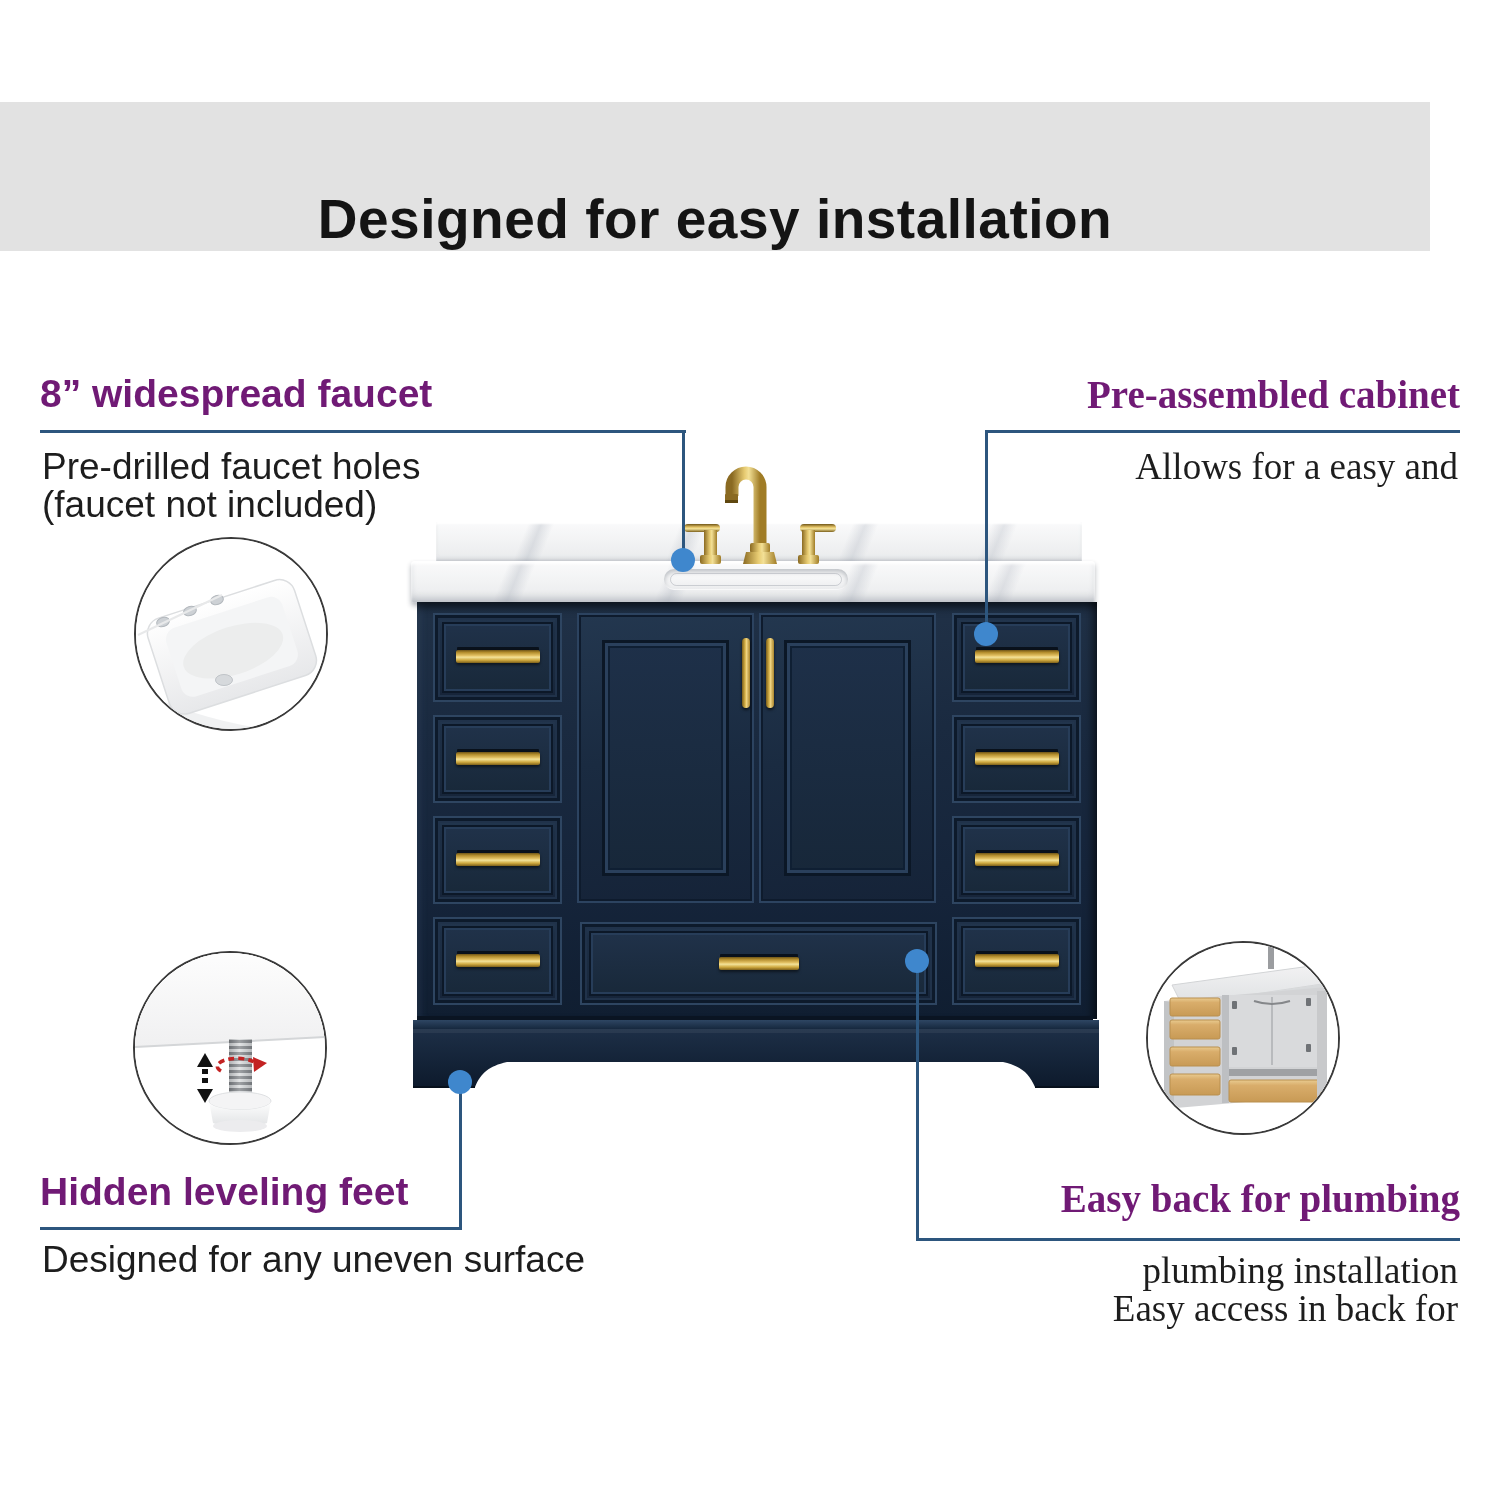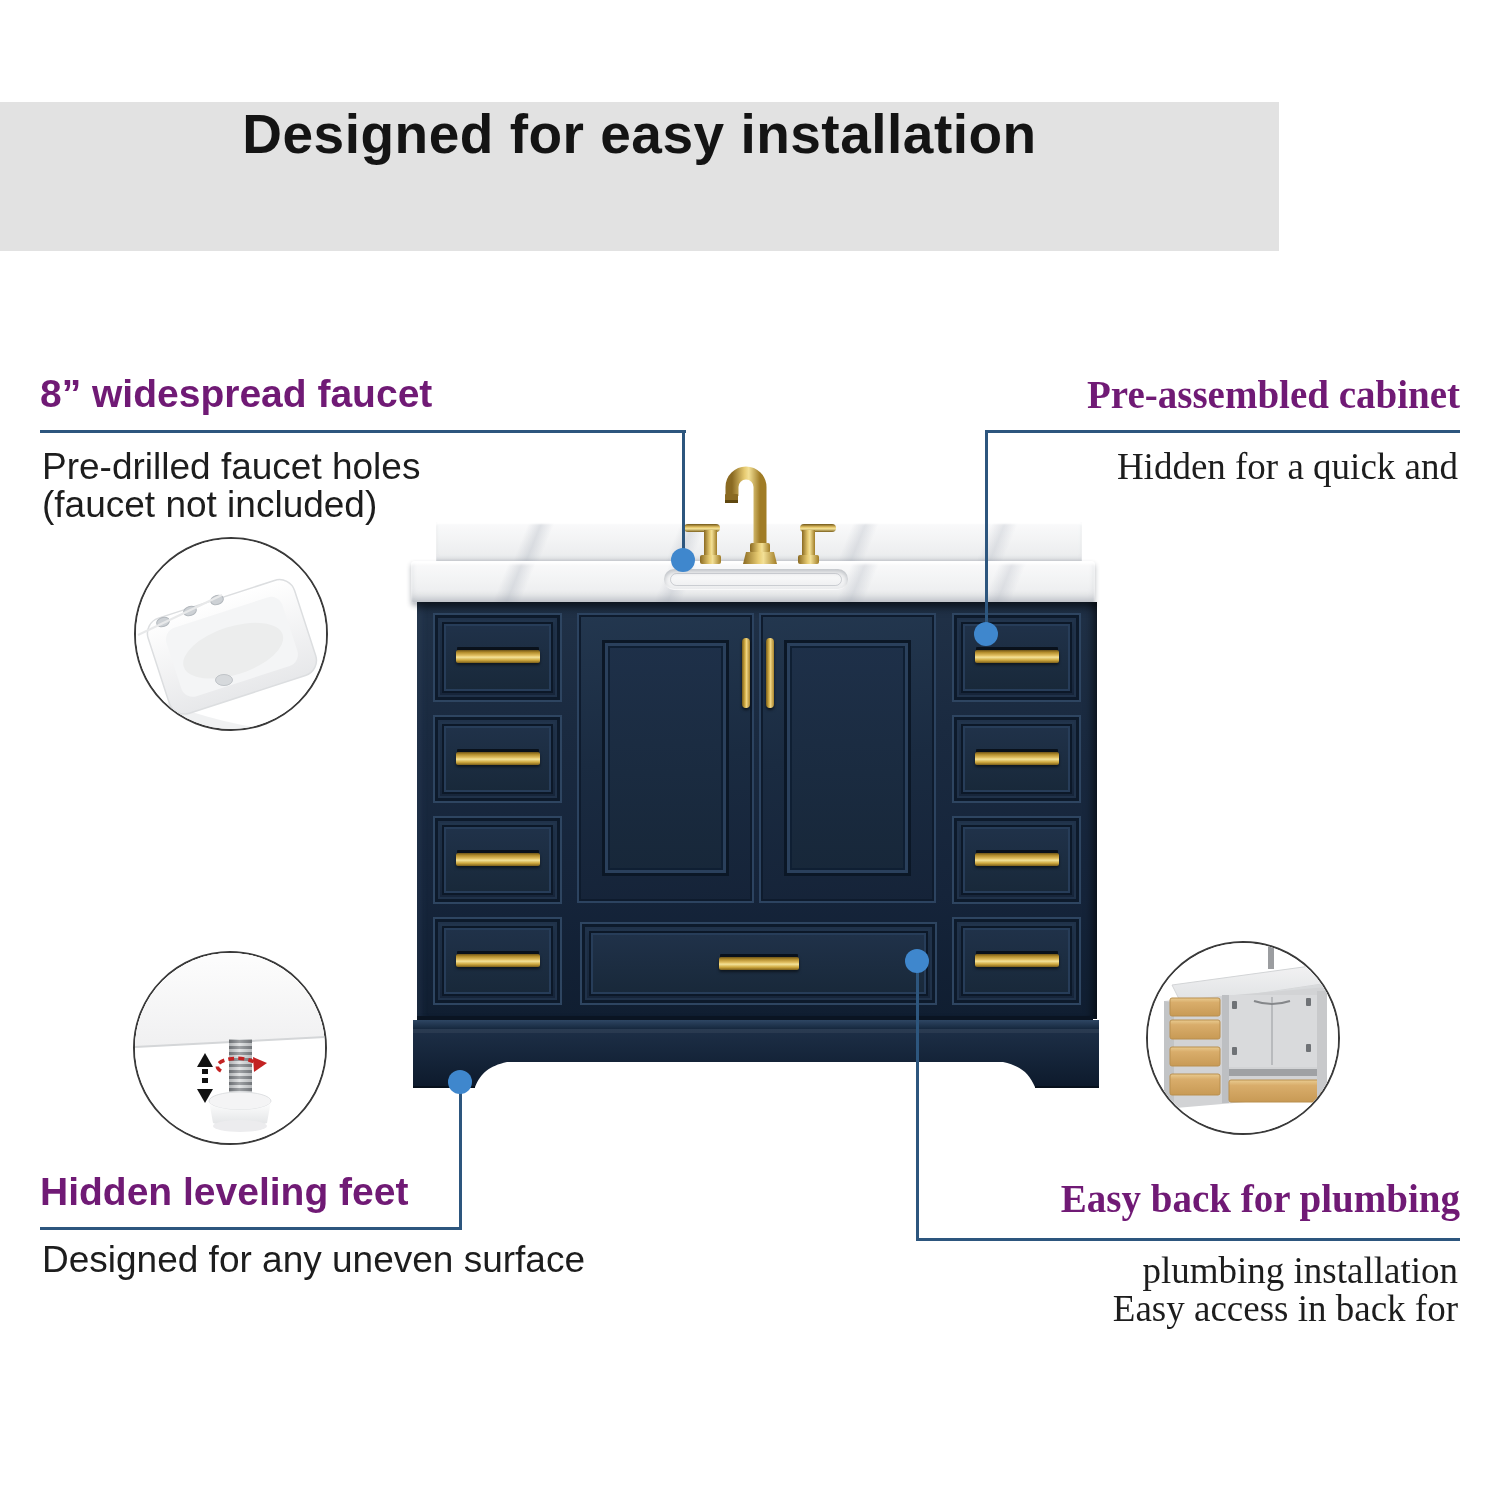--- a/index.html
+++ b/index.html
@@ -1,21 +1,21 @@
 <!DOCTYPE html>
 <html style="--banner-bg: #e2e2e2; --line-blue: #2d567e; --dot-blue: #3f87cd; --navy: #1c2b3e; --gold: #d7b457; --marble: #f1f2f3;"><head>
 <meta charset="utf-8">
 <style>
   html,body{margin:0;padding:0;background:#fff;}
   .scene{position:relative;width:1500px;height:1500px;background:#fff;overflow:hidden;
          font-family:"Liberation Sans", sans-serif;}
 
   
-  .banner{position:absolute;left:0;top:102px;width:1279px;height:149px;
-          background:var(--banner-bg,#e2e2e2);display:flex;align-items:flex-start;justify-content:center;}
+  .banner{position:absolute;left:0;top:102px;width:1430px;height:149px;
+          background:var(--banner-bg,#e2e2e2);display:flex;align-items:flex-end;justify-content:center;}
   .banner h1{margin:0;font-size:55px;font-weight:700;color:#141414;letter-spacing:.5px;}
 
   
   .co-title{position:absolute;font-size:39px;font-weight:700;color:#701a75;white-space:nowrap;z-index:10;}
   .co-sub{position:absolute;font-size:37px;color:#1d1d1d;line-height:38px;white-space:nowrap;z-index:10;}
   .ra{text-align:right;font-family:Liberation Serif, serif;}
   .line-h{position:absolute;height:3px;background:var(--line-blue,#2d567e);z-index:8;}
   .line-v{position:absolute;width:3px;background:var(--line-blue,#2d567e);z-index:8;}
   .dot{position:absolute;width:24px;height:24px;border-radius:50%;background:var(--dot-blue,#3f87cd);z-index:9;}
 
@@ -91,21 +91,21 @@
   <div class="co-sub" style="left:42px;top:448px;">
     <div>Pre-drilled faucet holes</div>
     <div>(faucet not included)</div>
   </div>
   <div class="line-h" style="left:40px;top:430px;width:646px;"></div>
   <div class="line-v" style="left:682px;top:430px;height:131px;"></div>
   <div class="dot" style="left:671px;top:548px;"></div>
 
   <div class="co-title ra" style="right:40px;top:372px;">Pre-assembled cabinet</div>
   <div class="co-sub ra" style="right:42px;top:448px;">
-    <div>Hidden for  a quick and</div>
+    <div>Allows for  a easy and</div>
   </div>
   <div class="line-h" style="left:985px;top:430px;width:475px;"></div>
   <div class="line-v" style="left:985px;top:430px;height:205px;"></div>
   <div class="dot" style="left:974px;top:622px;"></div>
 
   <div class="co-title" style="left:40px;top:1170px;">Hidden leveling feet</div>
   <div class="co-sub" style="left:42px;top:1241px;">
     <div>Designed for any uneven surface</div>
   </div>
   <div class="line-h" style="left:40px;top:1227px;width:422px;"></div>

